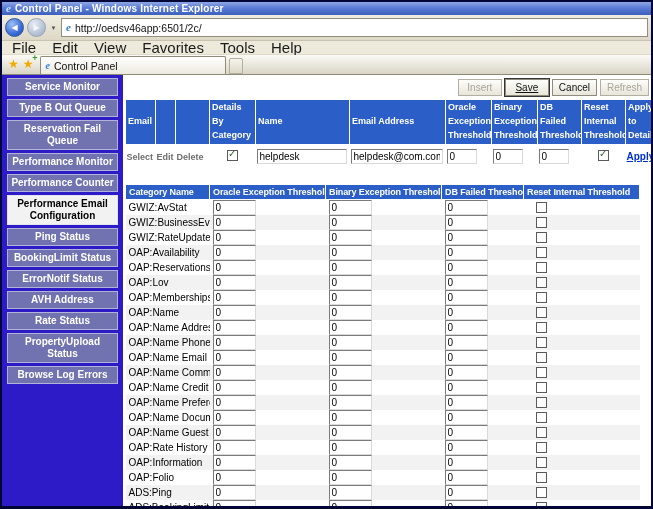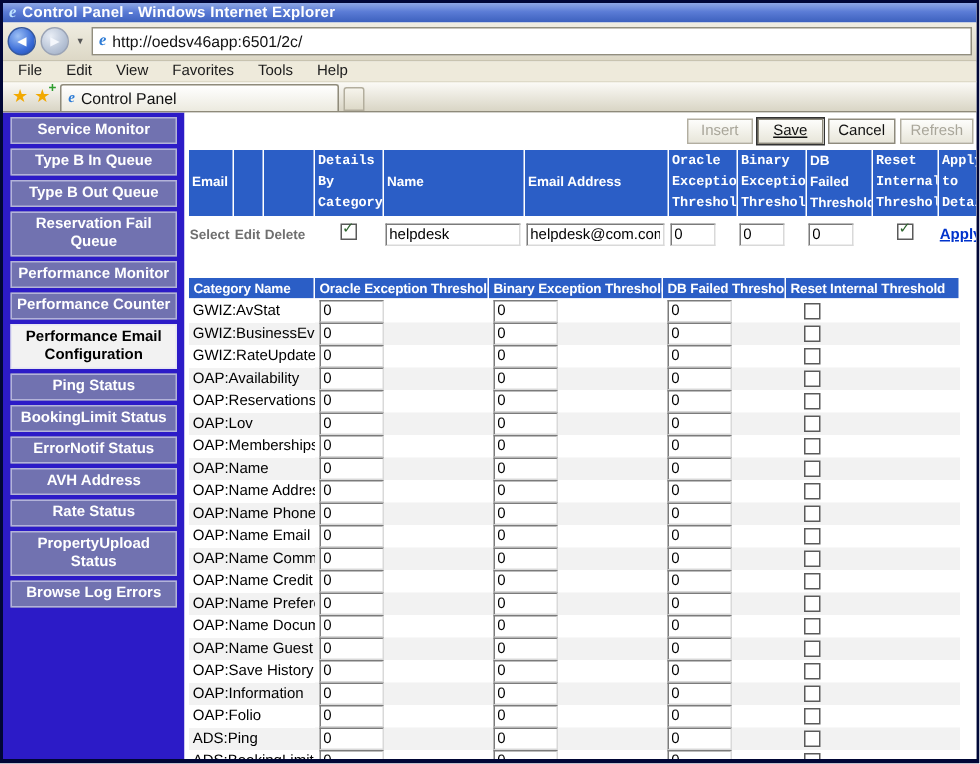--- a/index.html
+++ b/index.html
@@ -26,21 +26,21 @@
           border:1px solid #9aa3b5; color:#f4f7fc; }
   .nav-caret { font-size:6px; color:#555; width:9px; text-align:center; }
   .addressbar { flex:1; height:19px; background:#fff; border:1px solid #928e7e;
                 display:flex; align-items:center; gap:4px; padding:0 4px; }
   .addressbar .ie-e { color:#2e7cd6; }
   .url-text { font-size:10.5px; color:#111; white-space:nowrap; }
 
   
   .menubar { height:14px; flex:none; background:#eeeadb; display:flex; align-items:center;
              padding-left:2px; border-bottom:1px solid #dedac8; }
-  .menu-item { font-size:10px; color:#1a1a1a; padding:18px 8px; cursor:default; }
+  .menu-item { font-size:15px; color:#1a1a1a; padding:18px 8px; cursor:default; }
 
   
   .tabstrip { height:20px; flex:none; background:linear-gradient(#fbfaf6,#d9d5c5);
               display:flex; align-items:flex-end; padding:0 3px; gap:3px; border-bottom:1px solid #8e8a7a; }
   .star-wrap { display:flex; align-items:center; height:100%; gap:4px; padding:0 3px 2px; }
   .star { color:#f2a900; font-size:12px; line-height:1; }
   .star-add { position:relative; }
   .star-add .plus { position:absolute; right:-4px; top:-4px; color:#2f9e2f; font-size:9px; font-weight:bold; }
   .tab { width:186px; height:18px; background:linear-gradient(#ffffff,#eceadf);
          border:1px solid #8f8b7b; border-bottom:none; border-radius:2px 2px 0 0;
@@ -64,21 +64,21 @@
   .xpbtn { height:17px; min-width:44px; background:linear-gradient(#fdfdfb,#e8e6da);
            border:1px solid #8e8a7c; font-size:10px; color:#111; padding:0 6px; cursor:pointer; }
   .xpbtn.disabled { color:#a9a69a; border-color:#b2aea0; }
   .xpbtn.focused { box-shadow:0 0 0 1px #333;text-decoration:underline; }
 
   
   table { border-collapse:collapse; table-layout:fixed; }
   .grid1 { width:544px; }
   .grid1 th { background:#2b5ec6; border:1px solid #fff; color:#fff; font-size:9px; font-weight:bold;
               line-height:1.55; text-align:left; vertical-align:middle; padding:1px 2px; overflow:hidden; }
-  .wordbreak { word-spacing:100vw;font-family:Liberation Mono, monospace; }
+  .wordbreak { word-spacing:100vw; }
   .grid1 td { padding:1px; height:18px; vertical-align:middle; }
   .action-label { font-size:9px; font-weight:bold; color:#6f6f6f; white-space:nowrap; }
 
   .txt { height:15px; border:1px solid; border-color:#7b7b7b #d9d9d9 #d9d9d9 #7b7b7b;
          font-size:10px; font-family:"Liberation Sans",sans-serif; padding:0 2px; background:#fff; }
   .txt.wide { width:98%; }
   .txt.small { width:30px; }
 
   .cb { display:inline-block; width:11px; height:11px; background:#fff; border:1px solid #5a5a5a;
         position:relative; vertical-align:middle; cursor:pointer; }
@@ -138,23 +138,20 @@
       <span class="tab-label">Control Panel</span>
     </div>
     <div class="tab-new"></div>
   </div>
 
   <div class="content">
 
     <div class="sidebar">
         <div class="side-btn">
     <span>Service Monitor</span>
-  </div>
-        <div class="side-btn">
-    <span>Type B In Queue</span>
   </div>
         <div class="side-btn">
     <span>Type B Out Queue</span>
   </div>
         <div class="side-btn">
     <span>Reservation Fail Queue</span>
   </div>
         <div class="side-btn">
     <span>Performance Monitor</span>
   </div>
@@ -364,21 +361,21 @@
     <td><span class="cb"></span></td>
   </tr>
             <tr class="alt">
     <td class="cat-name">OAP:Name Guest Card</td>
     <td><input class="txt" value="0" style=""></td>
     <td><input class="txt" value="0" style=""></td>
     <td><input class="txt" value="0" style=""></td>
     <td><span class="cb"></span></td>
   </tr>
             <tr>
-    <td class="cat-name">OAP:Save History</td>
+    <td class="cat-name">OAP:Rate History</td>
     <td><input class="txt" value="0" style=""></td>
     <td><input class="txt" value="0" style=""></td>
     <td><input class="txt" value="0" style=""></td>
     <td><span class="cb"></span></td>
   </tr>
             <tr class="alt">
     <td class="cat-name">OAP:Information</td>
     <td><input class="txt" value="0" style=""></td>
     <td><input class="txt" value="0" style=""></td>
     <td><input class="txt" value="0" style=""></td>

